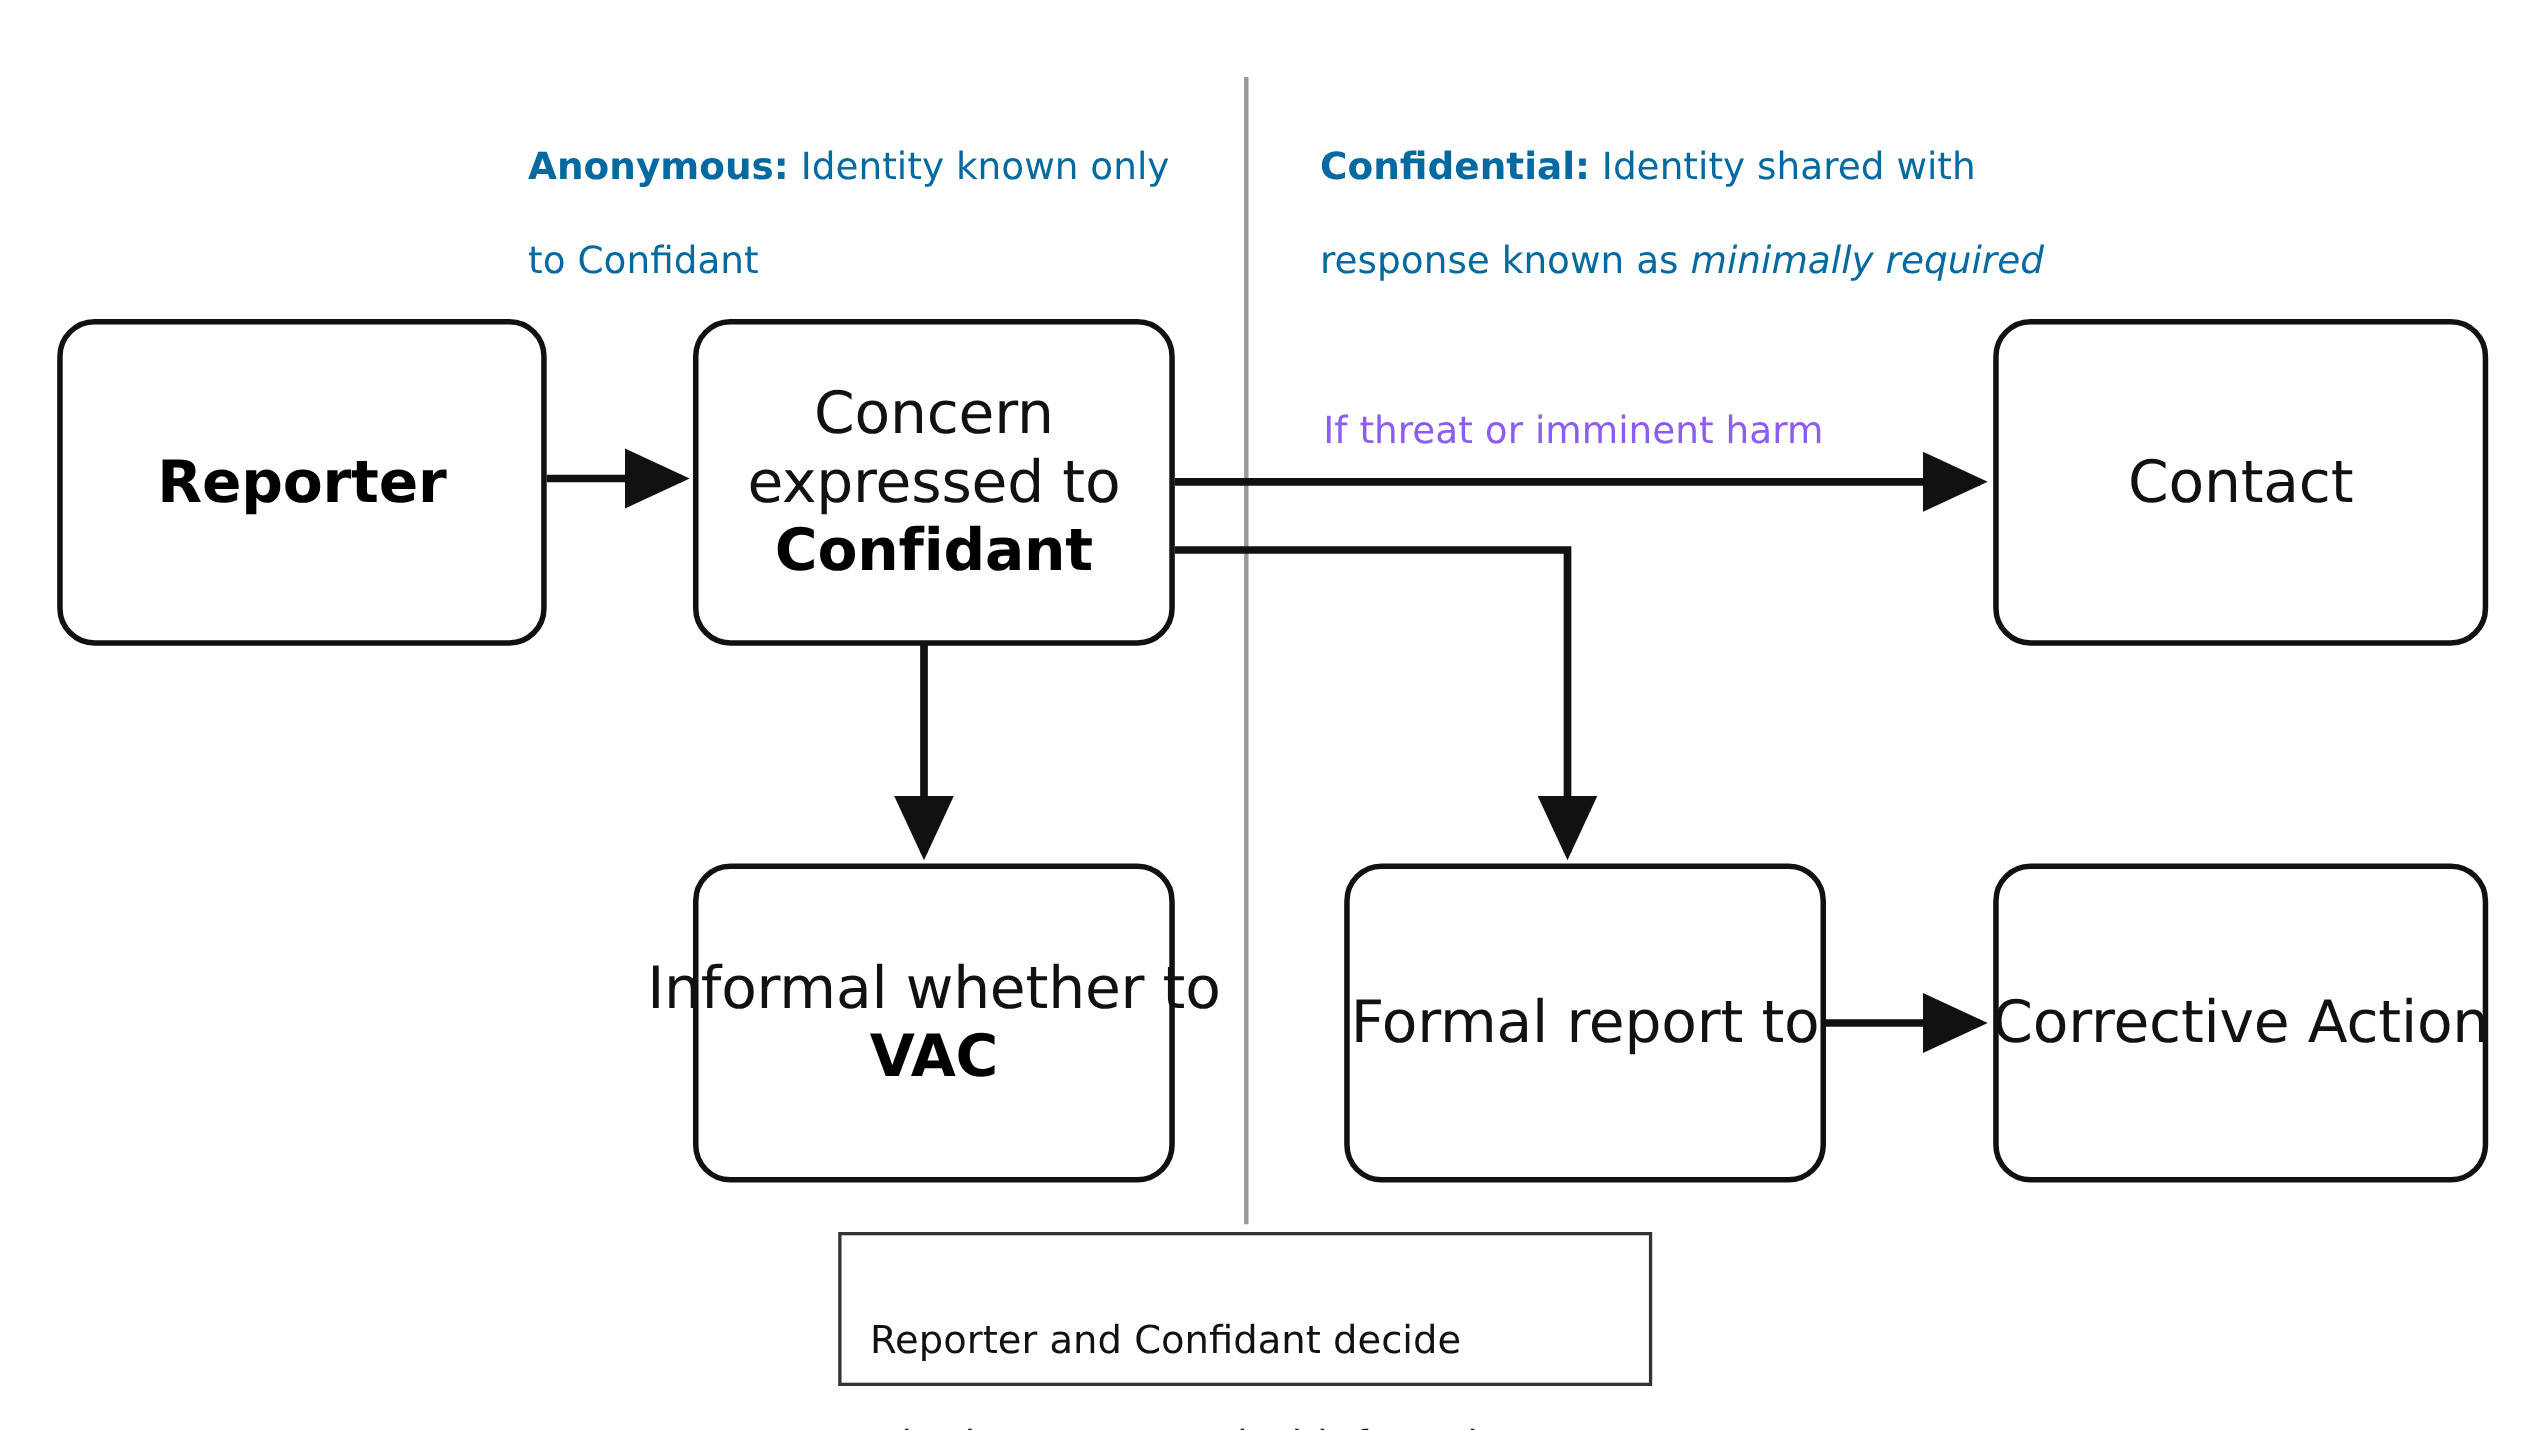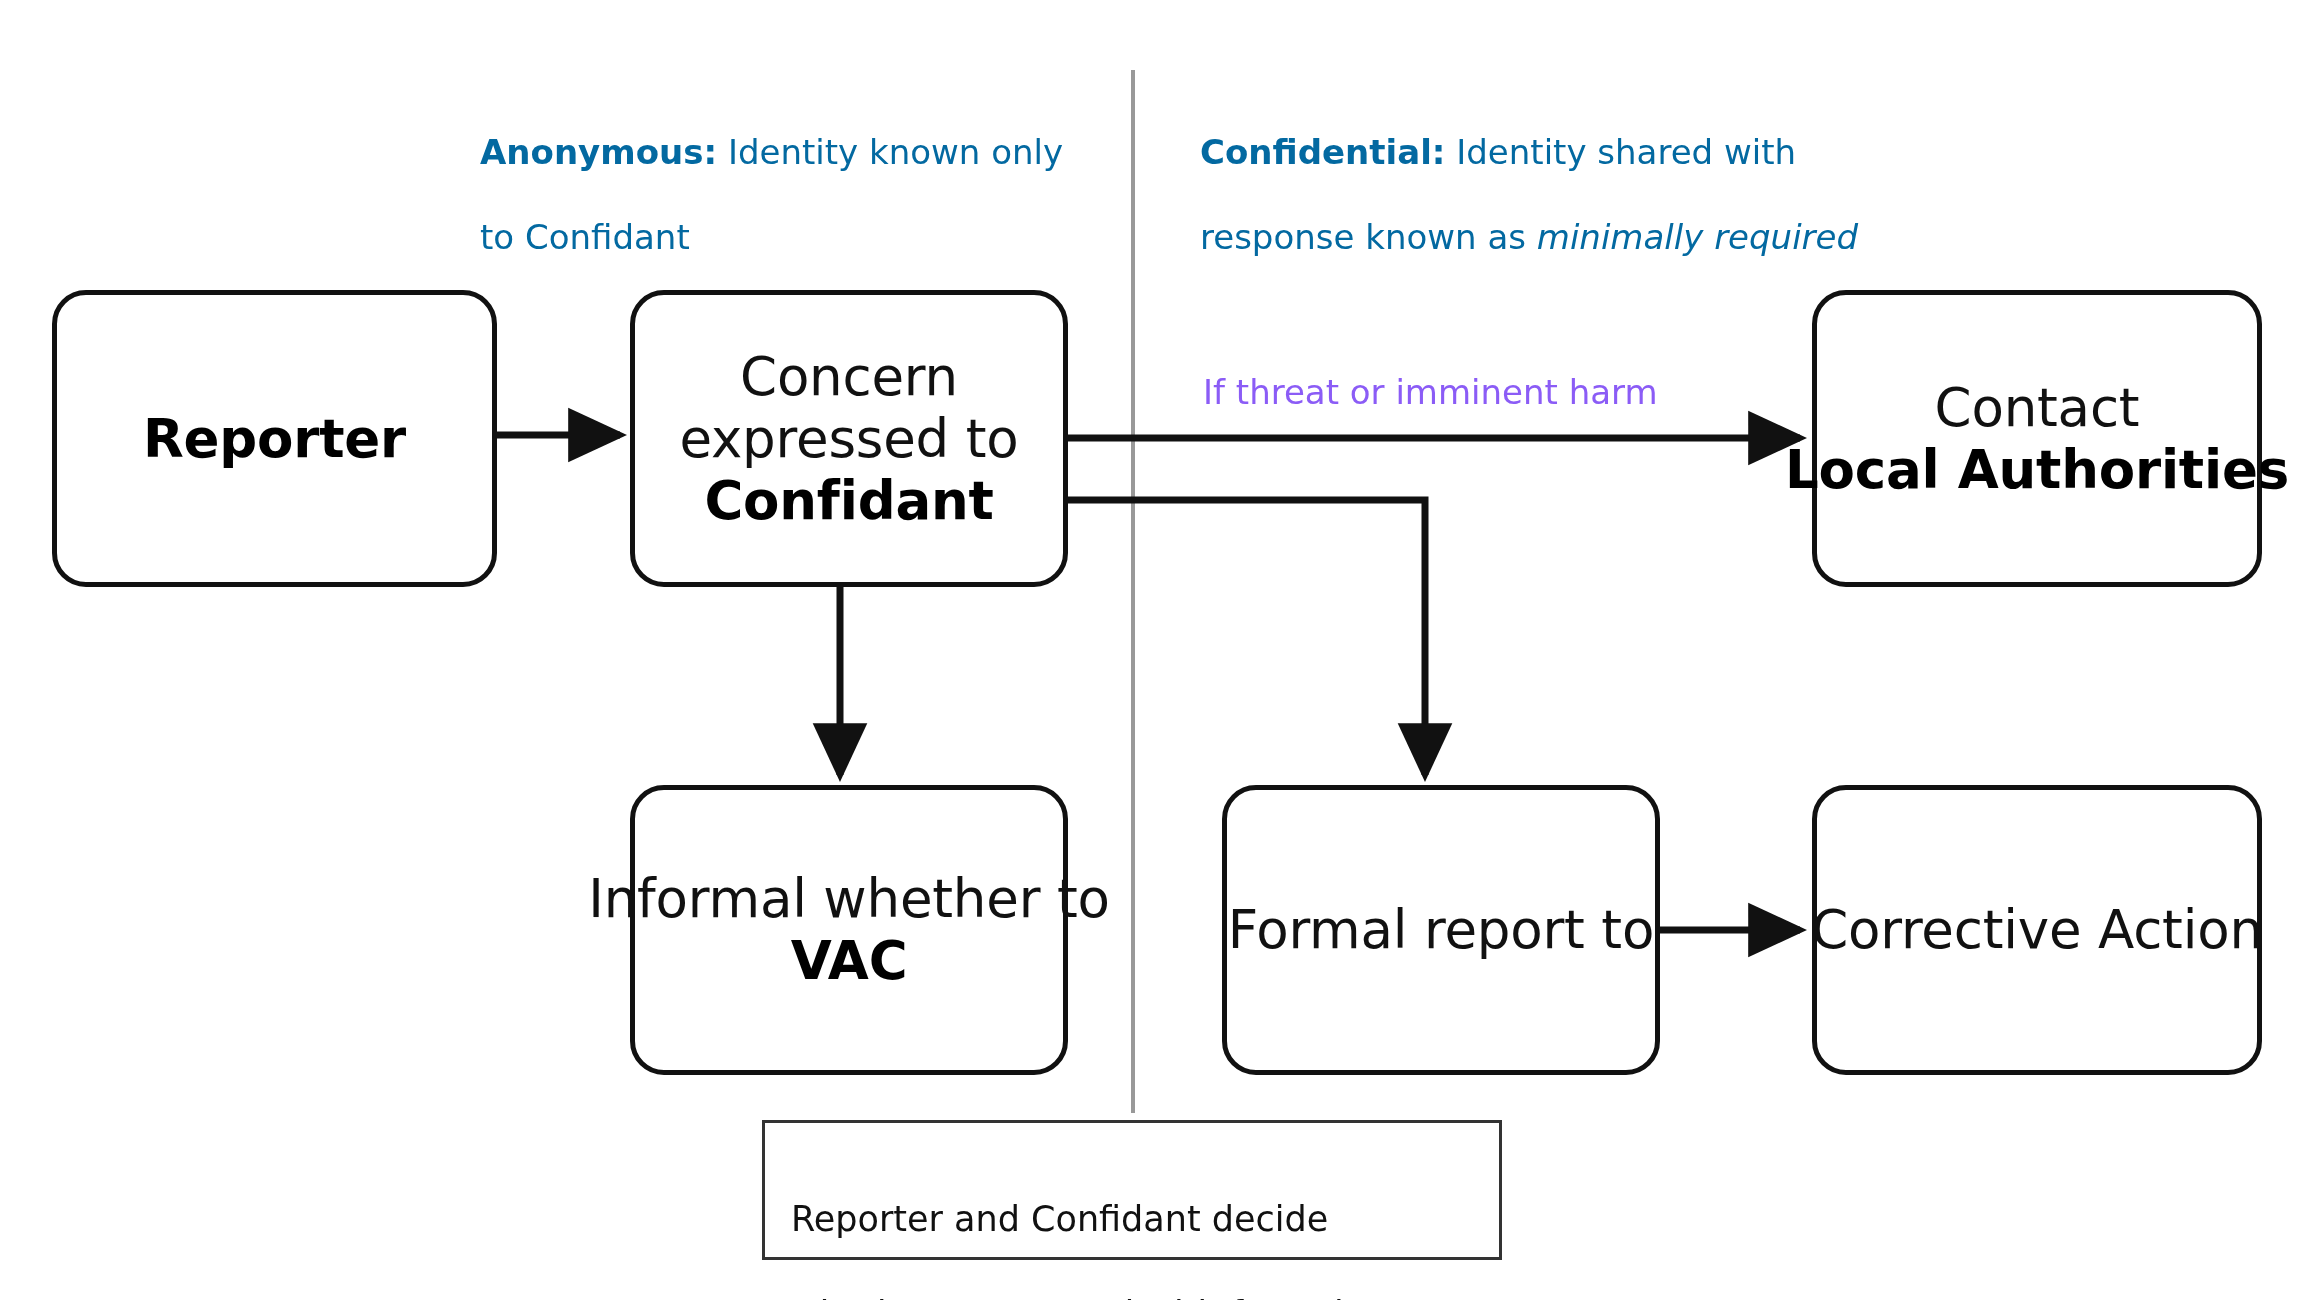--- a/index.html
+++ b/index.html
@@ -113,21 +113,20 @@
   </div>
 
   <div class="node" style="left:630px; top:290px; width:438px; height:297px;">
     <span class="ln">Concern</span>
     <span class="ln">expressed to</span>
     <span class="ln accent">Confidant</span>
   </div>
 
   <div class="node" style="left:1812px; top:290px; width:450px; height:297px;">
     <span class="ln">Contact</span>
-    <span class="ln accent">Local Authorities</span>
   </div>
 
   <div class="node" style="left:630px; top:785px; width:438px; height:290px;">
     <span class="ln">Informal whether to</span>
     <span class="ln accent">VAC</span>
   </div>
 
   <div class="node" style="left:1222px; top:785px; width:438px; height:290px;">
     <span class="ln">Formal report to</span>
   </div>

